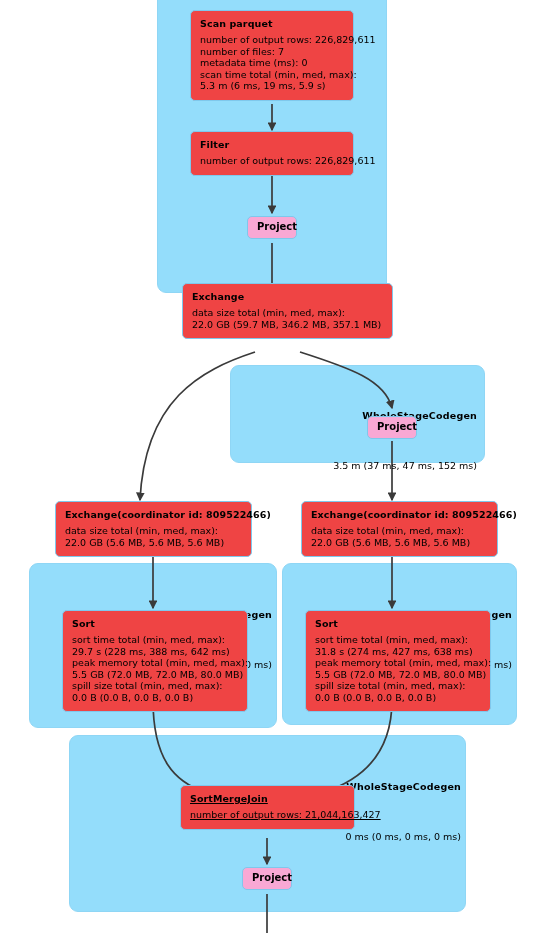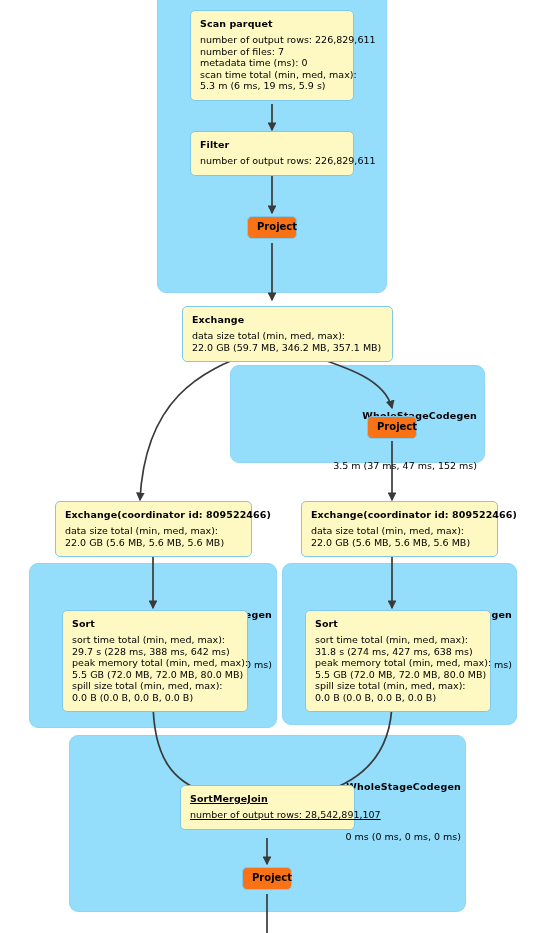--- a/index.html
+++ b/index.html
@@ -19,21 +19,21 @@
   
   .stage {
     position: absolute;
     background: #94ddfb;
     border: 1px solid #8fd6f5;
     border-radius: 9px;
   }
   
   .node {
     position: absolute;
-    background: #fef9c3;
+    background: #ef4444;
     border: 1px solid #7fc8ec;
     border-radius: 5px;
     padding: 7px 9px 8px 9px;
     color: #000000;
   }
   .node .title {
     font-weight: bold;
     font-size: 9.5px;
     line-height: 12px;
     letter-spacing: 0.1px;
@@ -41,21 +41,21 @@
   }
   .node .metrics {
     margin-top: 4px;
     font-size: 9.5px;
     line-height: 11.5px;
     white-space: pre;
   }
   
   .pill {
     position: absolute;
-    background: #f97316;
+    background: #f9a8d4;
     border: 1px solid #7fc8ec;
     border-radius: 5px;
     font-weight: bold;
     font-size: 10px;
     line-height: 12px;
     padding: 4px 9px 5px 9px;
     text-align: center;
     white-space: nowrap;
     color: #000;
   }
@@ -164,21 +164,21 @@
 5.3 m (6 ms, 19 ms, 5.9 s)</div>
   </div>
 
   <div class="node" style="left:190px; top:131px; width:164px;">
     <div class="title">Filter</div>
     <div class="metrics">number of output rows: 226,829,611</div>
   </div>
 
   <div class="pill" style="left:247px; top:216px; width:50px;">Project</div>
 
-  <div class="node" style="left:182px; top:306px; width:211px;">
+  <div class="node" style="left:182px; top:283px; width:211px;">
     <div class="title">Exchange</div>
     <div class="metrics">data size total (min, med, max):
 22.0 GB (59.7 MB, 346.2 MB, 357.1 MB)</div>
   </div>
 
   <div class="pill" style="left:367px; top:416px; width:50px;">Project</div>
 
   <div class="node" style="left:55px; top:501px; width:197px;">
     <div class="title">Exchange(coordinator id: 809522466)</div>
     <div class="metrics">data size total (min, med, max):
@@ -206,18 +206,18 @@
     <div class="metrics">sort time total (min, med, max):
 31.8 s (274 ms, 427 ms, 638 ms)
 peak memory total (min, med, max):
 5.5 GB (72.0 MB, 72.0 MB, 80.0 MB)
 spill size total (min, med, max):
 0.0 B (0.0 B, 0.0 B, 0.0 B)</div>
   </div>
 
   <div class="node" style="left:180px; top:785px; width:175px;text-decoration:underline;">
     <div class="title">SortMergeJoin</div>
-    <div class="metrics">number of output rows: 28,542,891,107</div>
+    <div class="metrics">number of output rows: 21,044,163,427</div>
   </div>
 
   <div class="pill" style="left:242px; top:867px; width:50px;">Project</div>
 
 </div>
 
 </body></html>

